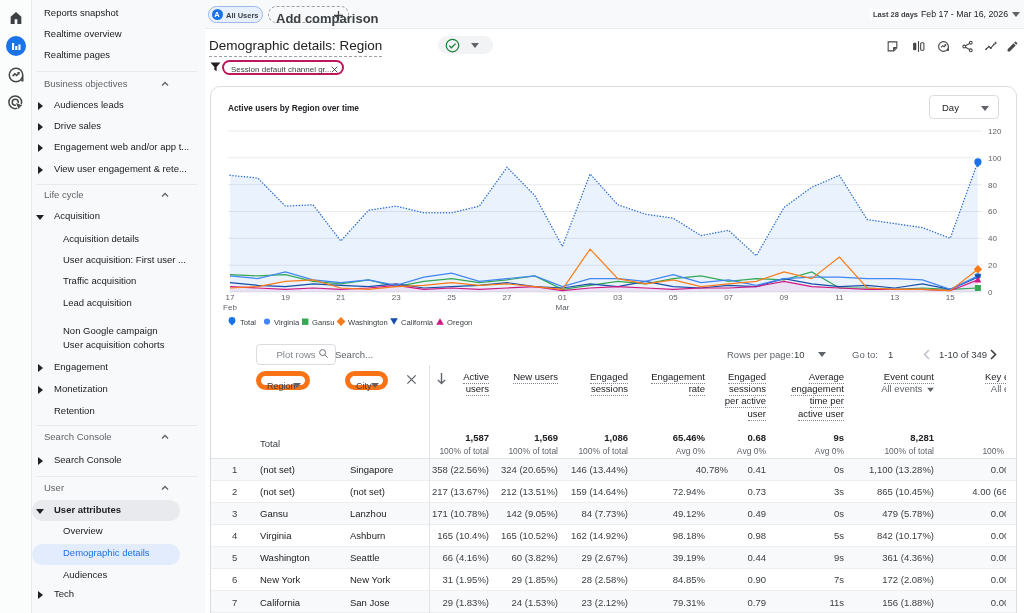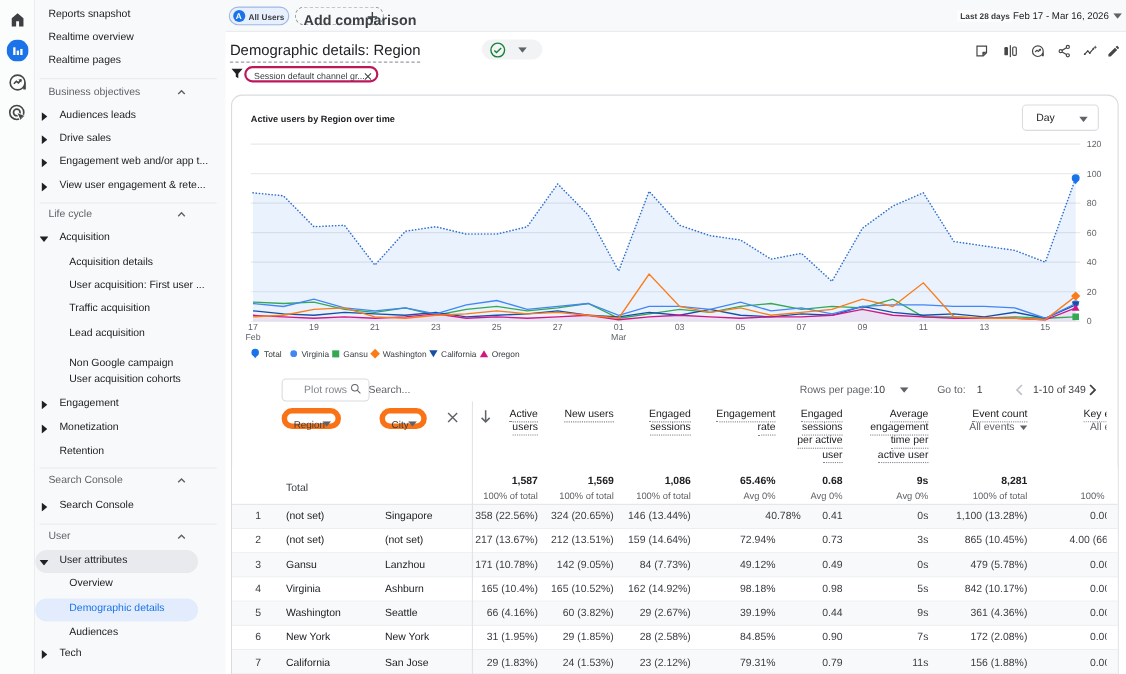--- a/index.html
+++ b/index.html
@@ -1,21 +1,21 @@
 <!DOCTYPE html>
 <html><head><meta charset="utf-8">
 <style>
 * { margin:0; padding:0; box-sizing:border-box; }
 html,body { width:1024px; height:613px; overflow:hidden; background:#fff;
   font-family:"Liberation Sans", sans-serif; }
 .abs { position:absolute; }
 #rail { position:absolute; left:0; top:0; width:32px; height:613px; background:#fbfcfc; border-right:1px solid #e8eaed; }
 #nav { position:absolute; left:32px; top:0; width:173px; height:613px; background:#f8f9fa; }
 .nitem { position:absolute; font-size:9.5px; color:#202124; white-space:nowrap; }
-.nitem.bold { font-weight:normal; color:#202124; }
+.nitem.bold { font-weight:bold; color:#202124; }
 .nhead { position:absolute; left:12px; font-size:9.5px; color:#5f6368; width:126px; }
 .caret-up { position:absolute; right:0px; top:1px; }
 .ndiv { position:absolute; left:4px; right:8px; height:1px; background:#e8eaed; }
 .arr { position:absolute; }
 .pill-gray { position:absolute; left:0px; top:500px; width:148px; height:21px; background:#e9eaee; border-radius:10.5px; }
 .pill-blue { position:absolute; left:0px; top:544px; width:148px; height:21px; background:#e2ecfd; border-radius:10.5px; }
 #band { position:absolute; left:205px; top:0; width:819px; height:29px; background:#f8f9fa; border-bottom:1px solid #e9eaec; }
 .pillA { position:absolute; left:208px; top:6px; width:55px; height:17px; background:#e8f0fe; border:1px solid #9db8e8; border-radius:9px; }
 .pillA .av { position:absolute; left:2.5px; top:2.3px; width:11px; height:11px; border-radius:50%; background:#1a73e8; color:#fff; font-size:7.5px; font-weight:bold; text-align:center; line-height:11px; }
 .pillA .t { position:absolute; left:17px; top:4.2px; font-size:7.5px; font-weight:bold; color:#3c4043; white-space:nowrap; }

